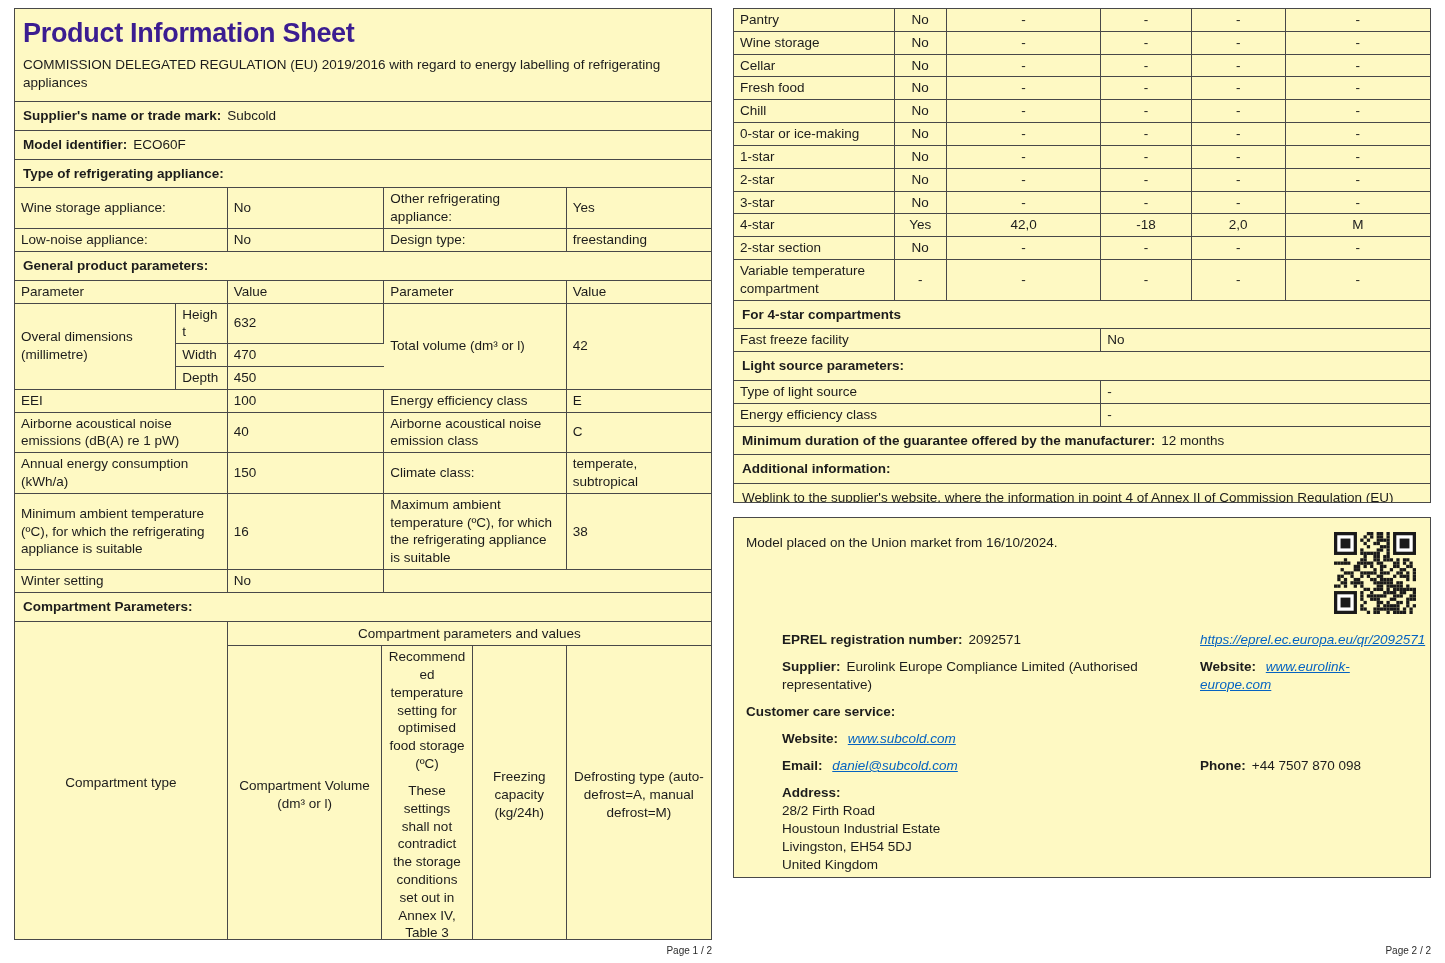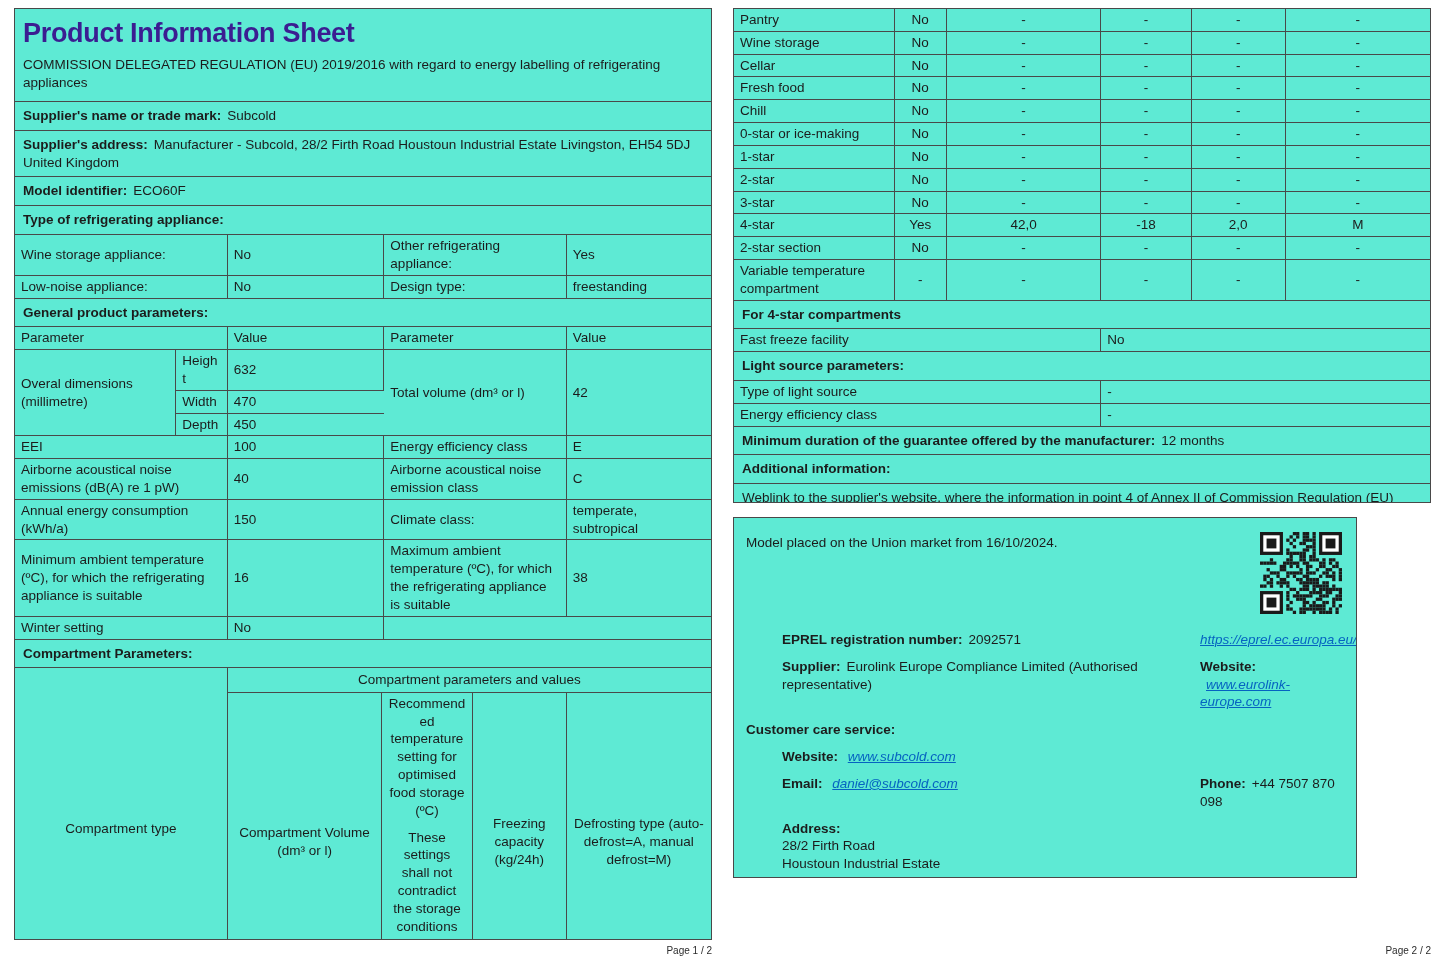--- a/index.html
+++ b/index.html
@@ -4,27 +4,27 @@
 <style>
   * { margin:0; padding:0; box-sizing:border-box; }
   html,body { background:#ffffff; }
   body {
     width:1445px; height:963px; position:relative;
     font-family:"Liberation Sans", sans-serif;
     font-size:13.5px; line-height:1.32; color:#1c1c1c;
     overflow:hidden;
   }
   .page {
-    position:absolute; background:#5eead4;
+    position:absolute; background:#fef9c3;
     border:1px solid var(--border,#494949);
     display:flex; flex-direction:column; overflow:hidden;
   }
   #page1  { left:14px;  top:8px;   width:698px; height:932px; }
   #page2a { left:733px; top:8px;   width:698px; height:495px; }
-  #page2b { left:733px; top:517px; width:624px; height:361px; display:block; padding:8px 12px; }
+  #page2b { left:733px; top:517px; width:698px; height:361px; display:block; padding:8px 12px; }
 
   .row { border-bottom:1px solid var(--border,#494949); padding:5px 8px; }
   .row.last { border-bottom:none; }
   .grow { flex:1; }
   .head { border-bottom:1px solid var(--border,#494949); padding:8px 8px 9px; }
   .title {
     font-size:27px; font-weight:bold; line-height:1.2;
     color:var(--title,#3b1d91); letter-spacing:-0.3px; margin-bottom:7px;
   }
   .b { font-weight:bold; }
@@ -92,23 +92,20 @@
 
   <div class="head">
     <div class="title">Product Information Sheet</div>
     <div>COMMISSION DELEGATED REGULATION (EU) 2019/2016 with regard to energy labelling of refrigerating appliances</div>
   </div>
 
   <div class="row">
     <span class="b">Supplier's name or trade mark:</span><span class="v">Subcold</span>
   </div>
 
-  <div class="row">
-    <span class="b">Supplier's address:</span><span class="v">Manufacturer - Subcold, 28/2 Firth Road Houstoun Industrial Estate Livingston, EH54 5DJ United Kingdom</span>
-  </div>
 
   <div class="row">
     <span class="b">Model identifier:</span><span class="v">ECO60F</span>
   </div>
 
   <div class="row section">Type of refrigerating appliance:</div>
 
   <table class="t-type">
     <colgroup>
         <col>

